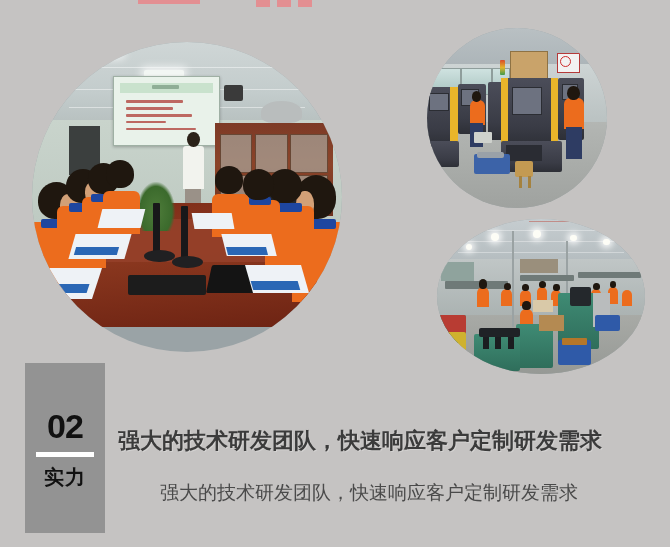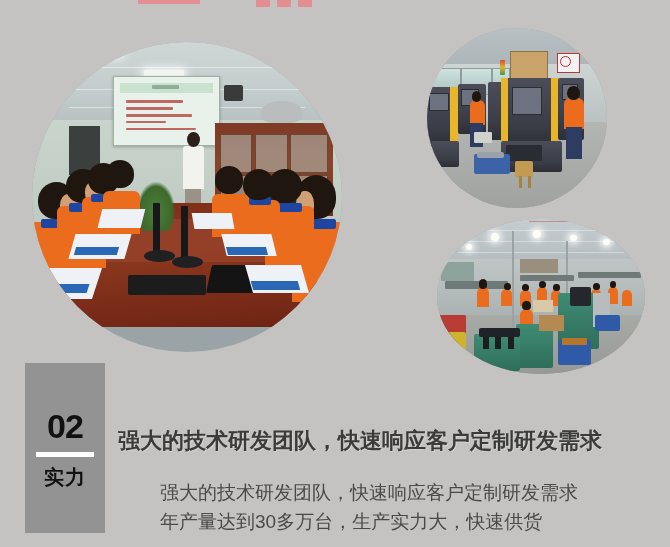--- a/index.html
+++ b/index.html
@@ -574,16 +574,15 @@
 
   <div id="badge">
     <div class="num">02</div>
     <div class="divider"></div>
     <div class="word">实力</div>
   </div>
 
   <div id="subheadline">强大的技术研发团队，快速响应客户定制研发需求</div>
   <div id="body-lines">
     <span class="bl">强大的技术研发团队，快速响应客户定制研发需求</span>
-    <span class="bl">年产量达到30多万台，生产实力大，快速供货</span>
   </div>
 
 </div>
 
 </body></html>

